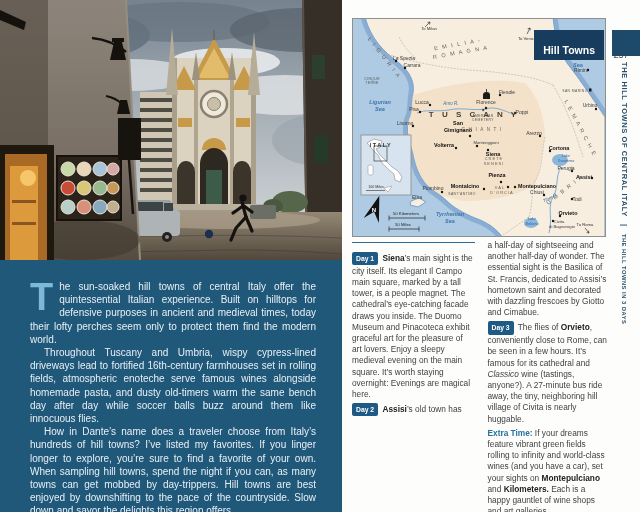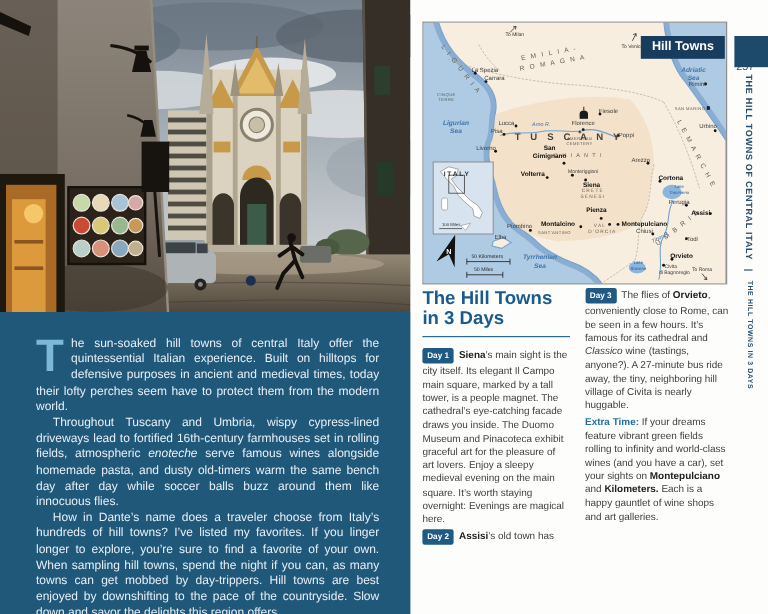--- a/index.html
+++ b/index.html
@@ -10,27 +10,27 @@
   
   .photo{left:0;top:0;width:342px;height:260px;}
 
   
   .intro{left:0;top:260px;width:342px;height:252px;background:var(--box-bg,#20587a);
          box-sizing:border-box;padding:20px 26px 0 30px;}
   .intro p{margin:0;color:#e7eff5;font-size:10px;line-height:13.2px;text-align:justify;}
   .intro p.ind{text-indent:14px;}
   .intro .drop{float:left;font-size:38px;line-height:30px;padding:2px 6px 0 0;
                color:var(--drop-cap,#7cb8d8);font-weight:bold;}
-  .intro .i{font-style:italic;}
+  .intro .i{}
 
   
   .map-wrap{left:352px;top:18px;width:252px;height:217px;border:1px solid #8f8f8f;
             background:#f7eee0;}
   .map-title{position:absolute;top:11px;right:1px;background:var(--map-title-bg,#173c5e);
-             color:#fff;font-weight:bold;font-size:10.5px;padding:3px 9px 4px;}
+             color:#fff;font-weight:bold;font-size:10.5px;padding:14px 9px 4px;}
   svg .ml{font-family:"Liberation Sans",sans-serif;text-anchor:middle;fill:#3b3b3b;}
   svg .city{font-size:5px;}
   svg .citysm{font-size:4.2px;}
   svg .cityb{font-size:5.4px;font-weight:bold;fill:#101010;}
   svg .region{font-size:5.5px;letter-spacing:1.5px;fill:#6b6155;}
   svg .regionbig{font-size:8px;letter-spacing:3px;fill:#4a4136;font-weight:bold;}
   svg .sub{font-size:4.6px;letter-spacing:1.2px;fill:#6b6155;}
   svg .sub2{font-size:4px;letter-spacing:1px;fill:#6b6155;}
   svg .subtiny{font-size:3.4px;letter-spacing:.4px;fill:#555;}
   svg .sea{font-size:5.5px;font-style:italic;font-weight:bold;fill:#3f74ad;}
@@ -230,21 +230,21 @@
 
     <g>
       <rect x="118" y="118" width="23" height="42" fill="#17130f"></rect>
       <line x1="129" y1="160" x2="133" y2="214" stroke="#17130f" stroke-width="2.5"></line>
     </g>
   </g>
 </svg>
 </div>
 
 <div class="abs intro">
-    <p><span class="drop">T</span><span>he sun-soaked hill towns of central Italy offer the quintessential Italian experience. Built on hilltops for defensive purposes in ancient and medieval times, today their lofty perches seem have to protect them from the modern world.</span></p>
+    <p><span class="drop">T</span><span>he sun-soaked hill towns of central Italy offer the quintessential Italian experience. Built on hilltops for defensive purposes in ancient and medieval times, today their lofty perches seem only to protect them find the modern world.</span></p>
     <p class="ind"><span>Throughout Tuscany and Umbria, wispy cypress-lined driveways lead to fortified 16th-century farmhouses set in rolling fields, atmospheric </span><span class="i">enoteche</span><span> serve famous wines alongside homemade pasta, and dusty old-timers warm the same bench day after day while soccer balls buzz around them like innocuous flies.</span></p>
     <p class="ind"><span>How in Dante’s name does a traveler choose from Italy’s hundreds of hill towns? I’ve listed my favorites. If you linger longer to explore, you’re sure to find a favorite of your own. When sampling hill towns, spend the night if you can, as many towns can get mobbed by day-trippers. Hill towns are best enjoyed by downshifting to the pace of the countryside. Slow down and savor the delights this region offers.</span></p>
   </div>
 
 <div class="abs map-wrap">
   <svg width="252" height="217" viewBox="0 0 252 217">
 
     <rect x="0" y="0" width="252" height="217" fill="#aecbe3"></rect>
 
     <path d="M12,-2 C18,20 30,32 46,44 C56,52 62,62 60,74 C58,84 60,92 56,100 C52,110 56,122 60,134 C62,146 66,158 74,166 C80,172 88,176 94,182 C100,188 110,194 122,199 C134,203 144,210 150,219" fill="none" stroke="#86abd0" stroke-width="9" opacity=".9"></path>
@@ -408,27 +408,26 @@
 <div class="abs pagenum">257</div>
 <div class="abs side-tab"></div>
 <div class="abs side-title">
   <span class="t1">THE HILL TOWNS OF CENTRAL ITALY</span>
   <span class="sep">|</span>
   <span class="t2">THE HILL TOWNS IN 3 DAYS</span>
 </div>
 
 <div class="abs article">
   <div class="col">
-    <h1><span>The Hill Towns</span><br>
-        <span>in 3 Days</span></h1>
     <div class="rule"></div>
     <div>
         <p><span class="badge">Day 1</span><span> </span><span class="b">Siena</span><span>’s main sight is the city itself. Its elegant Il Campo main square, marked by a tall tower, is a people magnet. The cathedral’s eye-catching facade draws you inside. The Duomo Museum and Pinacoteca exhibit graceful art for the pleasure of art lovers. Enjoy a sleepy medieval evening on the main square. It’s worth staying overnight: Evenings are magical here.</span></p>
         <p><span class="badge">Day 2</span><span> </span><span class="b">Assisi</span><span>’s old town has</span></p>
       </div>
   </div>
   <div class="col">
     <div>
+        <p><span>a half-day of sightseeing and another half-day of wonder. The essential sight is the Basilica of St. Francis, dedicated to Assisi’s hometown saint and decorated with dazzling frescoes by Giotto and Cimabue.</span></p>
         <p><span class="badge">Day 3</span><span> The flies of </span><span class="b">Orvieto</span><span>, conveniently close to Rome, can be seen in a few hours. It’s famous for its cathedral and </span><span class="i">Classico</span><span> wine (tastings, anyone?). A 27-minute bus ride away, the tiny, neighboring hill village of Civita is nearly huggable.</span></p>
         <p><span class="b blue">Extra Time:</span><span> If your dreams feature vibrant green fields rolling to infinity and world-class wines (and you have a car), set your sights on </span><span class="b">Montepulciano</span><span> and </span><span class="b">Kilometers.</span><span> Each is a happy gauntlet of wine shops and art galleries.</span></p>
       </div>
   </div>
 </div>
 
 </body></html>

